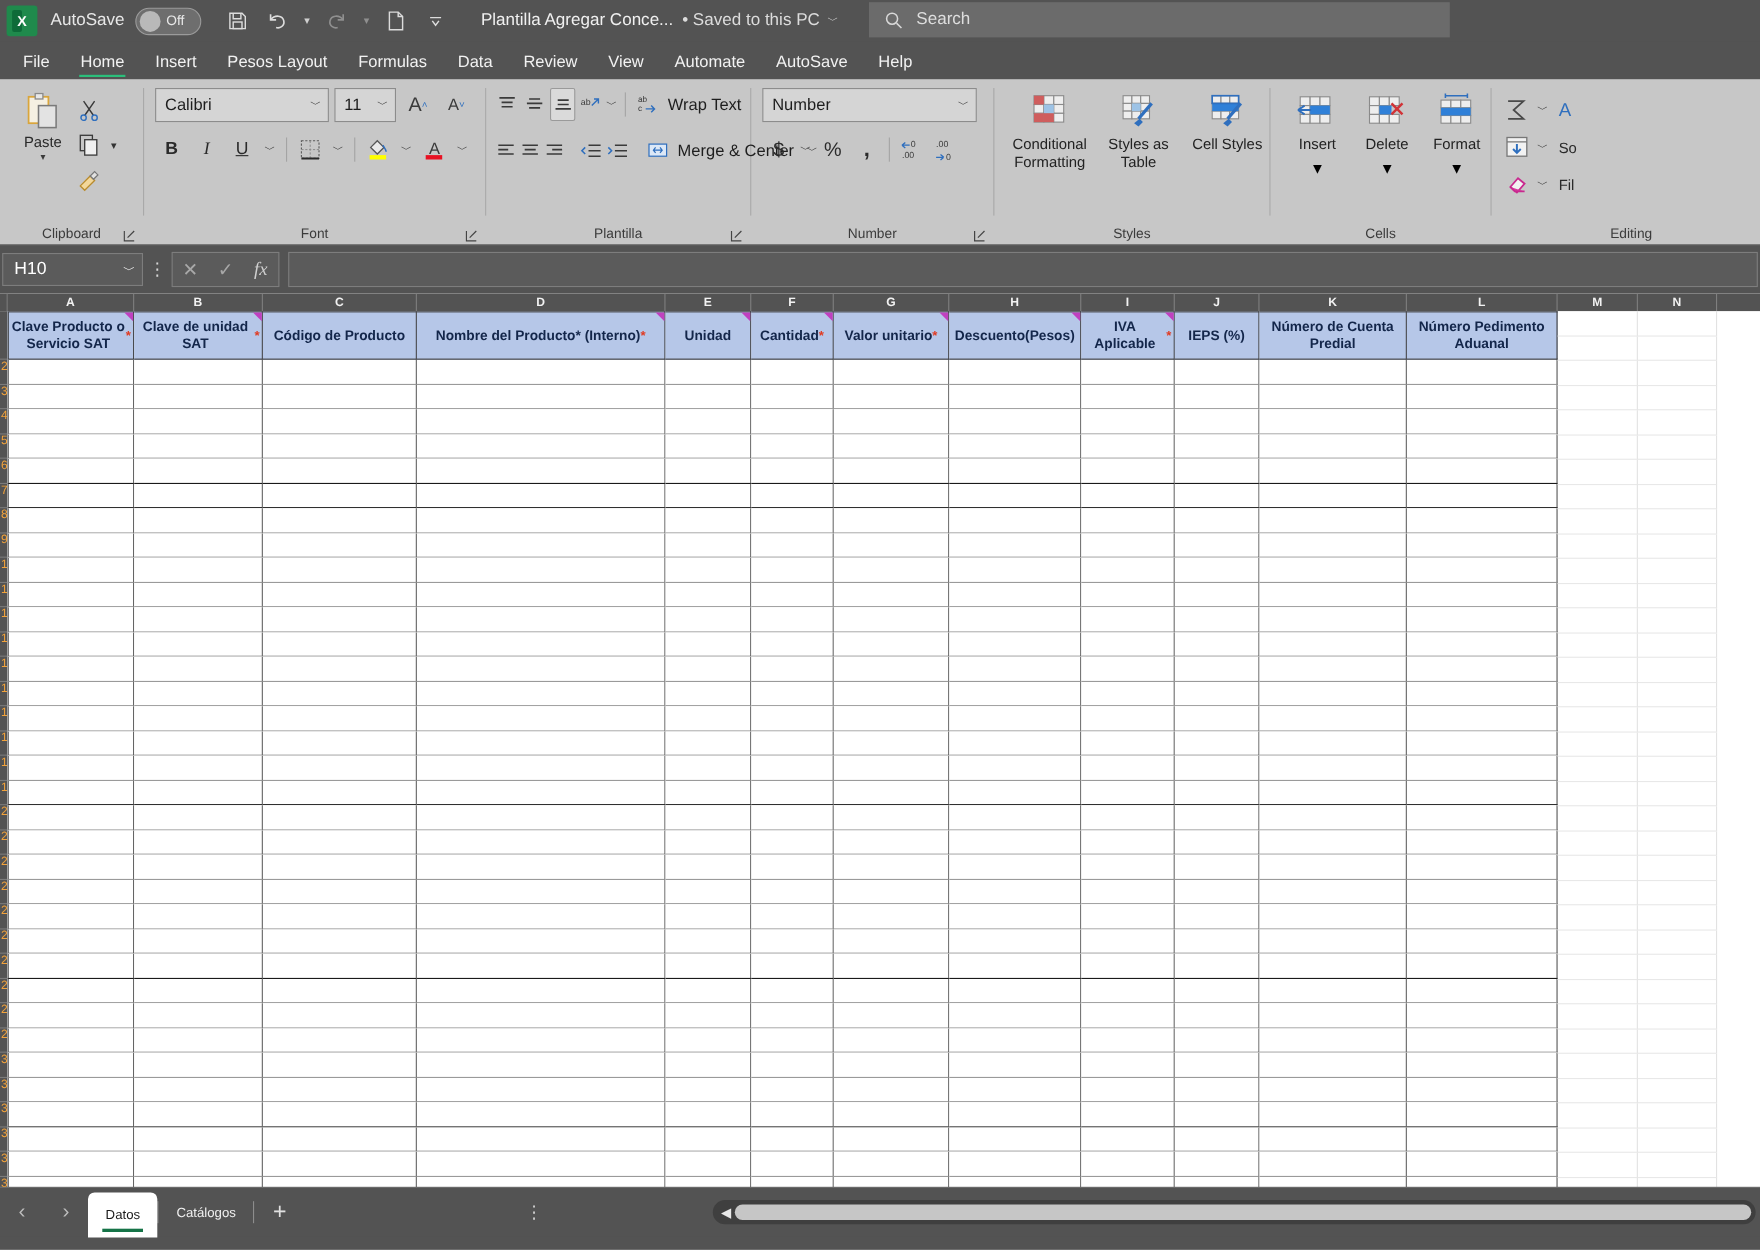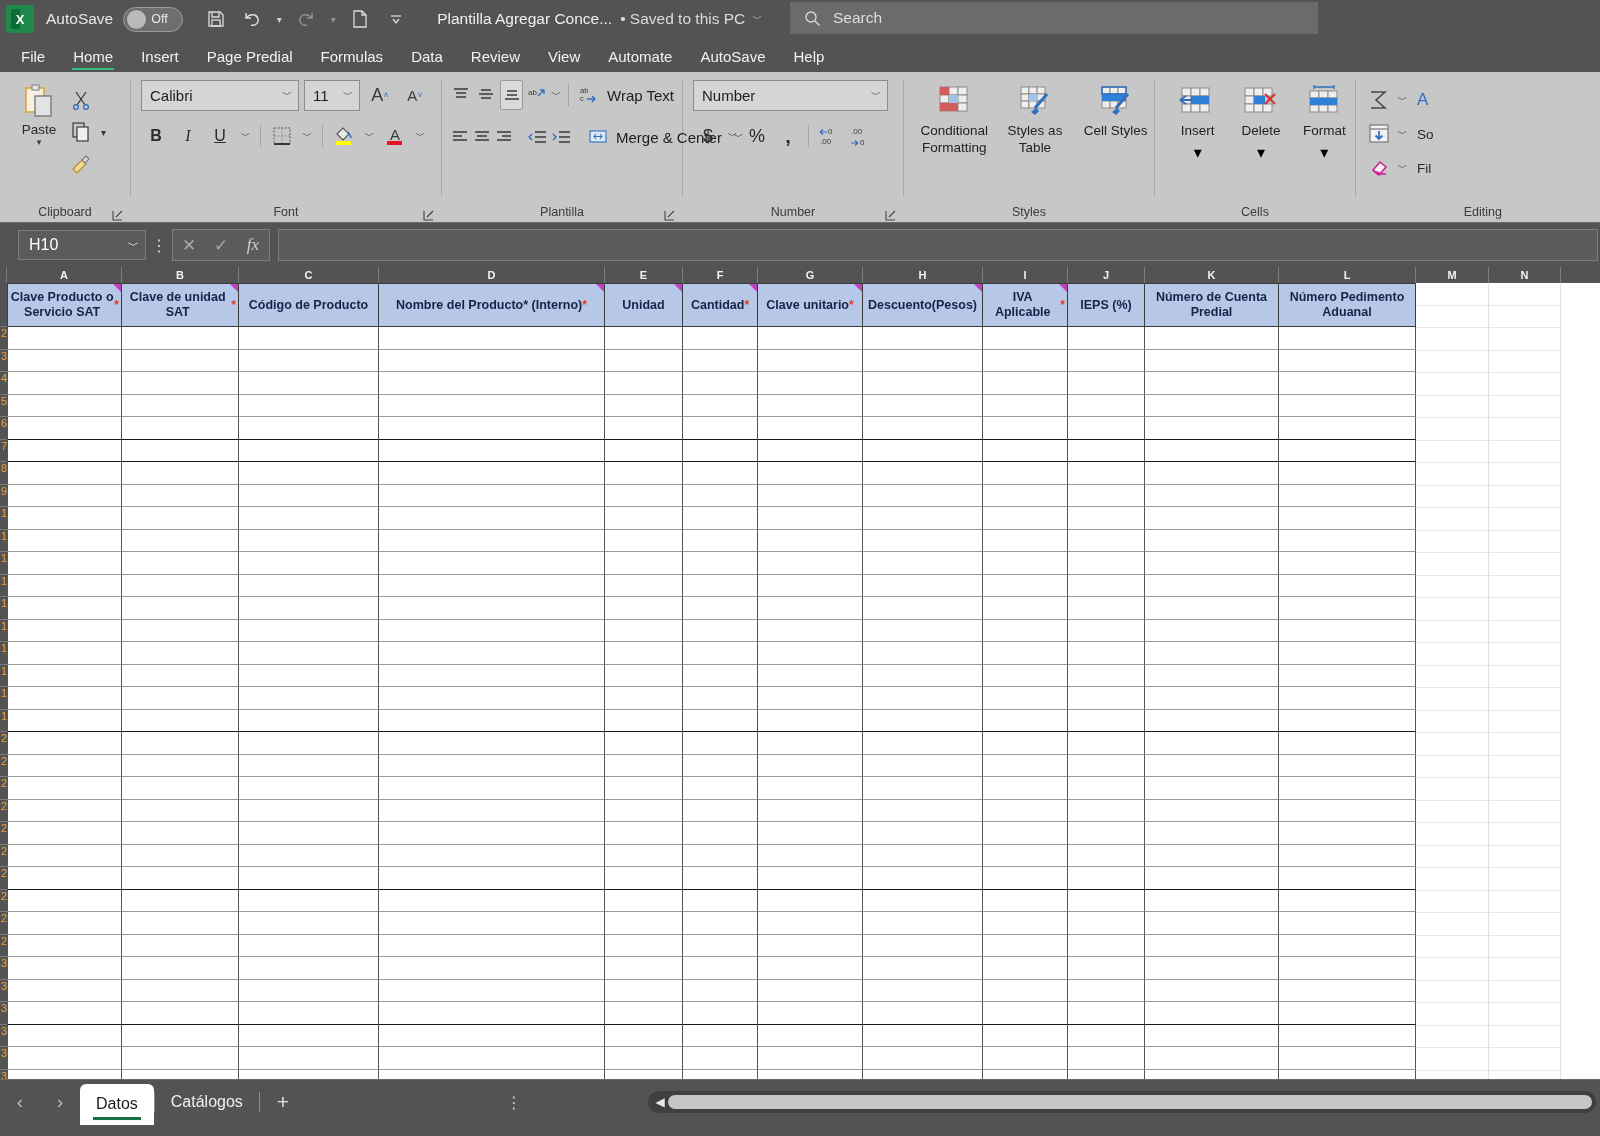--- a/index.html
+++ b/index.html
@@ -137,21 +137,21 @@
   .bigbtn .lbl { font-size: 13.5px; color: #222; line-height: 17px; }
 
   .g-cells { width: 200px; padding-left: 12px; flex-direction: row; gap: 2px;}
   .g-editing { width: 150px; padding-left: 10px; flex-direction: row;}
   .editcol { display: flex; flex-direction: column; gap: 2px; padding-top: 6px;}
   .editrow { display: flex; align-items: center; gap: 2px; height: 32px;}
 
   
   .fxbar {
     height: 45px; background: #535353; display: flex; align-items: center;
-    padding: 0 0 0 16px; border-top: 1px solid #6a6a6a;
+    padding: 0 0 0 0; border-top: 1px solid #6a6a6a;
   }
   .namebox {
     width: 128px; height: 30px; margin-left: 2px;
     border: 1px solid #7d7d7d; background: #5b5b5b;
     display: flex; align-items: center; justify-content: space-between;
     padding: 0 6px 0 10px; color: #fff; font-size: 16px;
   }
   .namebox .cc { font-size: 11px; }
   .fx-dots { width: 26px; text-align: center; color: #d6d6d6; font-size: 16px; letter-spacing: 0; line-height: 5px;}
   .fx-btns {
@@ -206,21 +206,21 @@
   .outcol { display: flex; flex-direction: column; }
 
   
   .sheetbar {
     height: 45px; background: #535353; display: flex; align-items: center;
     position: relative; border-top: 1px solid #6a6a6a;
   }
   .navarrow { width: 40px; text-align: center; color: #bdbdbd; font-size: 19px; }
   .stab {
     height: 45px; display: flex; align-items: center; padding: 0 16px;
-    color: #f0f0f0; font-size: 16px; position: relative;
+    color: #f0f0f0; font-size: 12px; position: relative;
   }
   .stab.active {
     background: #fff; color: #1a1a1a; border-radius: 6px 6px 0 0;
     margin-top: 4px; height: 41px;
   }
   .stab.active::after {
     content: ""; position: absolute; left: 13px; right: 13px; bottom: 5px;
     height: 2.5px; background: #157347;
   }
   .tabdiv { width: 1px; height: 20px; background: #8d8d8d; }
@@ -290,21 +290,21 @@
         <path d="M11 11l4.5 4.5"></path>
     </svg>
     <div class="ph">Search</div>
   </div>
 </div>
 
 <div class="ribbon-tabs">
   <div class="rtab">File</div>
   <div class="rtab active">Home</div>
   <div class="rtab">Insert</div>
-  <div class="rtab">Page Predial</div>
+  <div class="rtab">Pesos Layout</div>
   <div class="rtab">Formulas</div>
   <div class="rtab">Data</div>
   <div class="rtab">Review</div>
   <div class="rtab">View</div>
   <div class="rtab">Automate</div>
   <div class="rtab">AutoSave</div>
   <div class="rtab">Help</div>
 </div>
 
 <div class="ribbon">
@@ -801,21 +801,21 @@
           <div class="hcell" style="width: 78px; height: 44px;">
             <span>Unidad</span>
             <div class="cmt"></div>
           </div>
           <div class="hcell" style="width: 75px; height: 44px;">
             <span>Cantidad</span>
             <sup class="ast">*</sup>
             <div class="cmt"></div>
           </div>
           <div class="hcell" style="width: 105px; height: 44px;">
-            <span>Clave unitario</span>
+            <span>Valor unitario</span>
             <sup class="ast">*</sup>
             <div class="cmt"></div>
           </div>
           <div class="hcell" style="width: 120px; height: 44px;">
             <span>Descuento(Pesos)</span>
             <div class="cmt"></div>
           </div>
           <div class="hcell" style="width: 85px; height: 44px;">
             <span>IVA Aplicable</span>
             <sup class="ast">*</sup>

